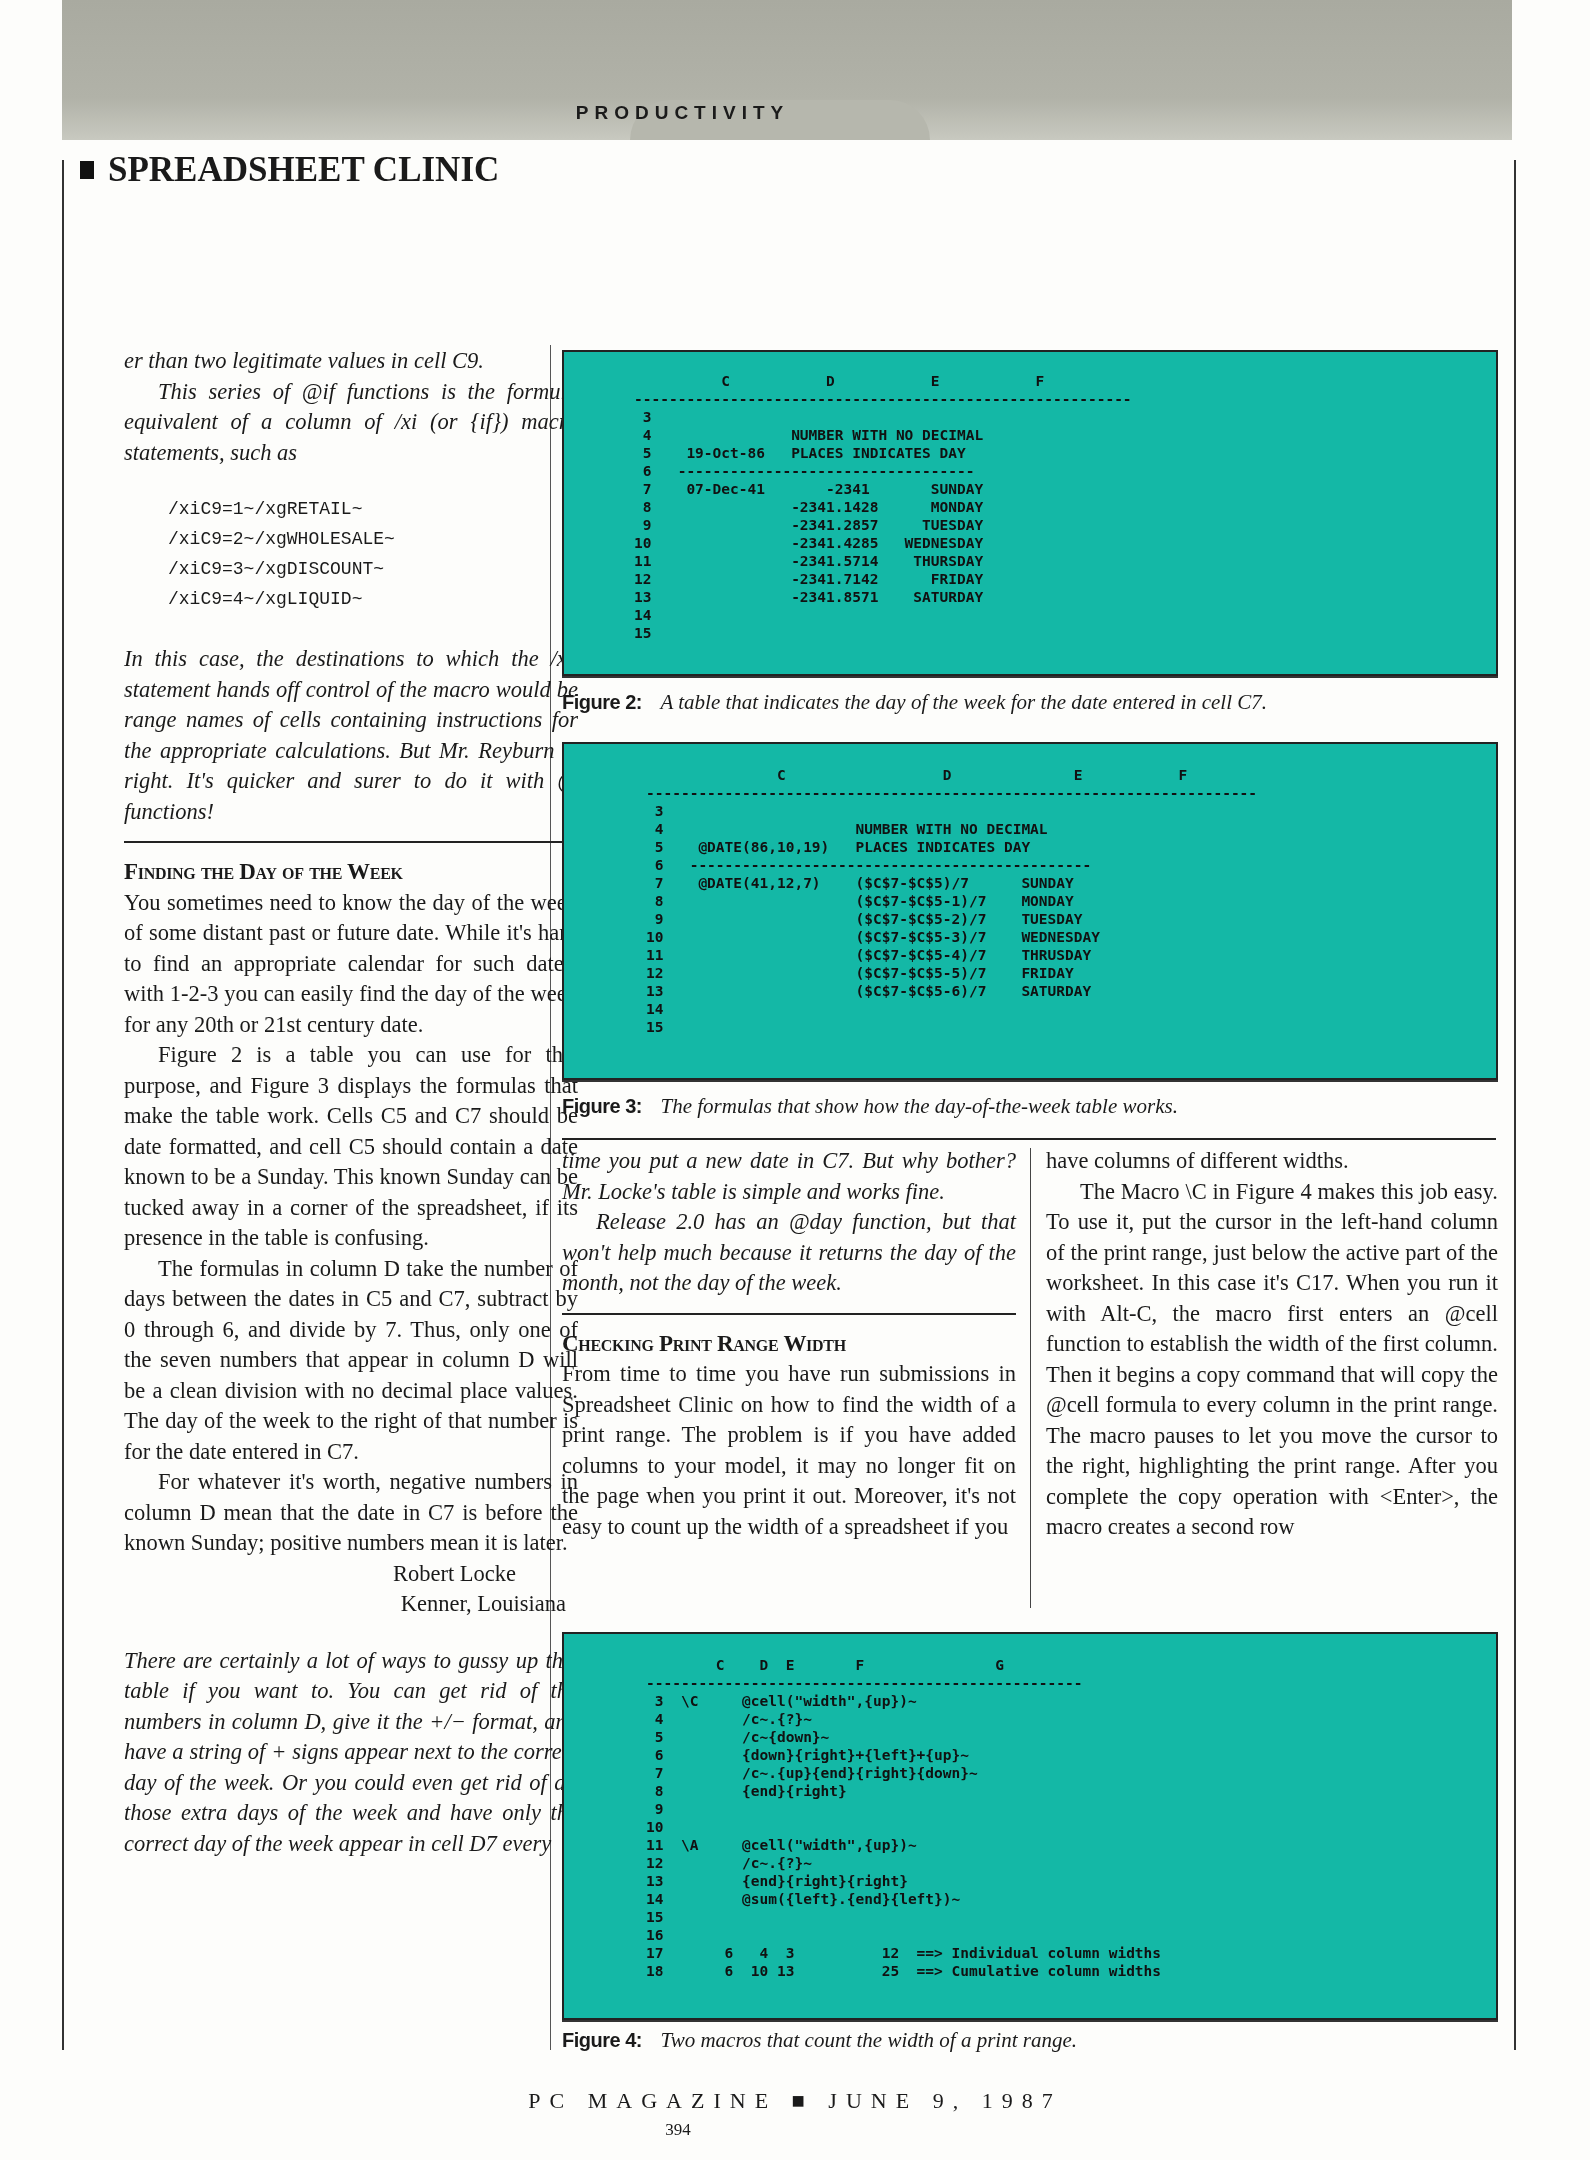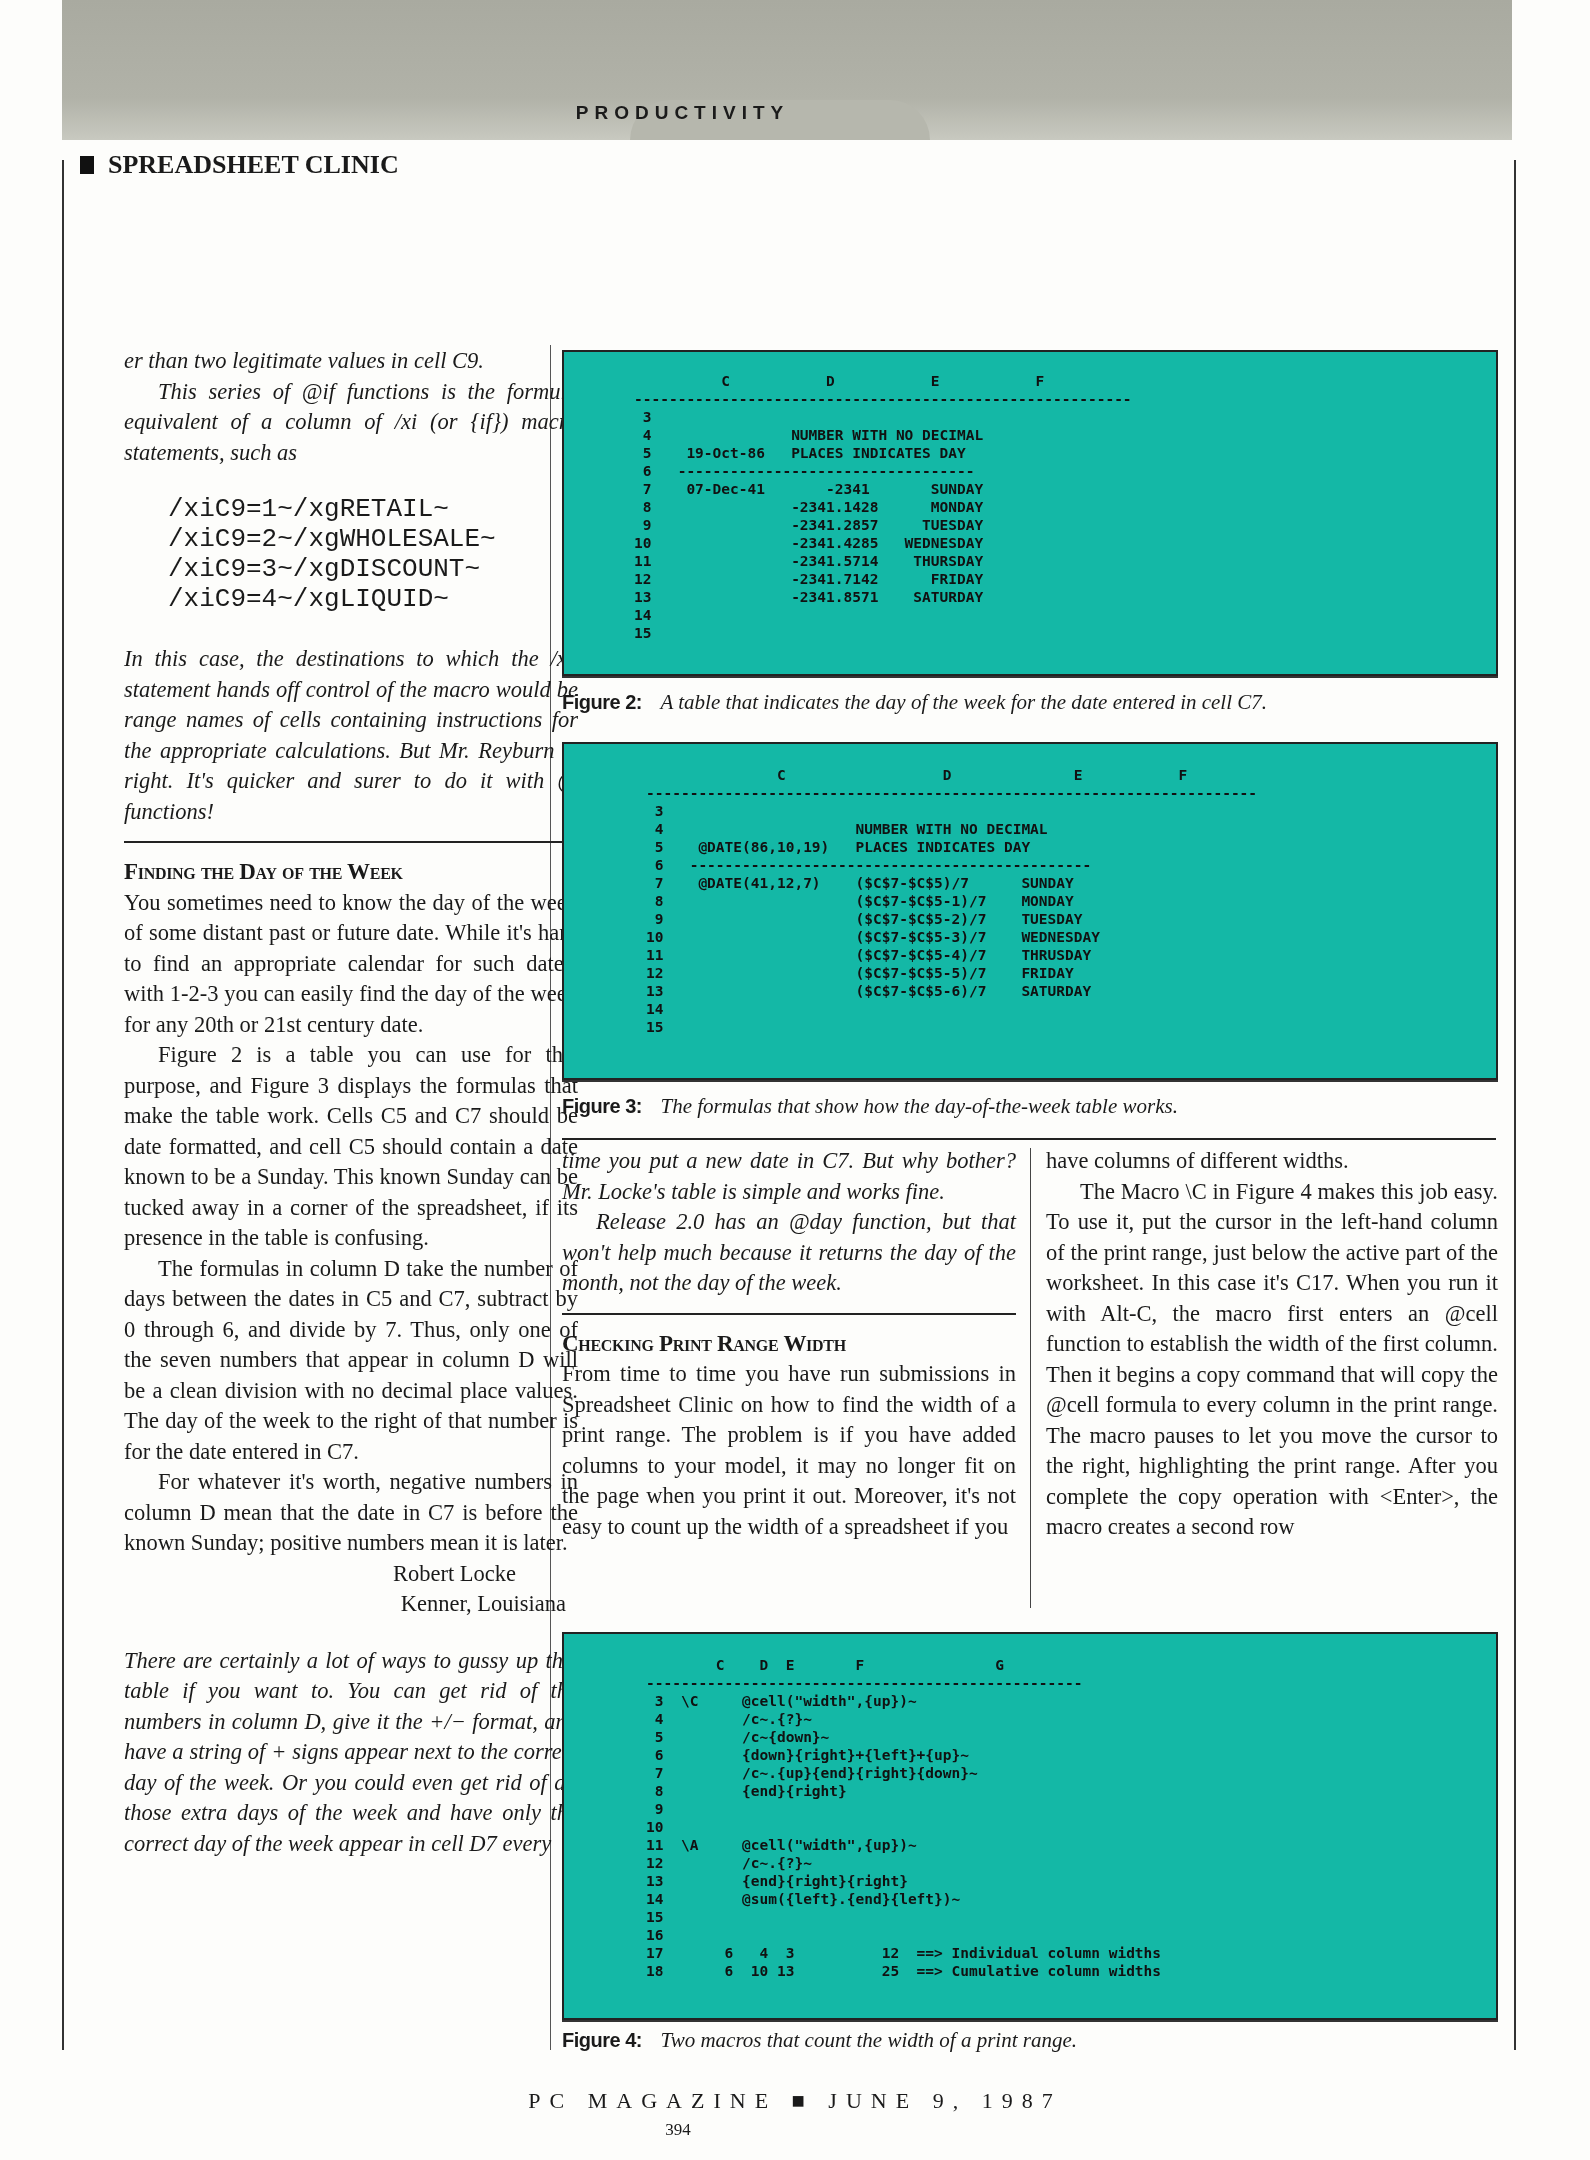--- a/index.html
+++ b/index.html
@@ -4,27 +4,27 @@
 <style>
   html, body { margin: 0; padding: 0; background: #fdfdfb; }
   body { width: 1590px; height: 2160px; position: relative; overflow: hidden; font-family: "Liberation Serif", serif; color: #1a1a1a; }
   .band { position: absolute; left: 62px; top: 0; width: 1450px; height: 140px; background: linear-gradient(#a9aaa0, #b1b2a8 70%, #c8c9c0); }
   .band-tab { position: absolute; left: 630px; top: 100px; width: 300px; height: 40px; border-radius: 40px 40px 0 0; background: #b6b7ad; }
   .section-label { position: absolute; left: 0; width: 1365px; top: 102px; text-align: center; font-family: "Liberation Sans", sans-serif; font-weight: bold; font-size: 19px; letter-spacing: 6px; color: #1b1b1b; }
   .frame-left { position: absolute; left: 62px; top: 160px; width: 2px; height: 1890px; background: #333; }
   .frame-right { position: absolute; left: 1514px; top: 160px; width: 2px; height: 1890px; background: #333; }
   .col-div { position: absolute; left: 550px; top: 345px; width: 1px; height: 1705px; background: #555; }
   .col-div2 { position: absolute; left: 1030px; top: 1148px; width: 1px; height: 460px; background: #444; }
-  .title { position: absolute; left: 80px; top: 150px; font-family: "Liberation Serif", serif; font-weight: bold; font-size: 26px; display: flex; align-items: center; gap: 14px; }
+  .title { position: absolute; left: 80px; top: 150px; font-family: "Liberation Serif", serif; font-weight: bold; font-size: 35px; display: flex; align-items: center; gap: 14px; }
   .title .sq { width: 14px; height: 18px; background: #111; display: inline-block; }
   .col { position: absolute; font-size: 22.5px; line-height: 30.5px; text-align: justify; }
   .col p { margin: 0; }
   .ital { font-style: italic; }
   .indent { text-indent: 34px; }
-  .code { font-family: "Liberation Mono", monospace; font-size: 26px; line-height: 30px; margin: 26px 0 30px 44px; white-space: pre; }
+  .code { font-family: "Liberation Mono", monospace; font-size: 18px; line-height: 30px; margin: 26px 0 30px 44px; white-space: pre; }
   .rule { height: 2px; background: #222; margin: 14px 0 14px 0; }
   .head { font-weight: bold; font-size: 23px; font-variant: small-caps; letter-spacing: -0.3px; margin-top: 10px; }
   .sig { text-align: right; padding-right: 12px; }
   .fig { position: absolute; border: 2px solid #222; background: #14b8a6; box-shadow: 0 2px 0 #333; }
   .sheet { position: absolute; font-family: "DejaVu Sans Mono", monospace; font-weight: bold; font-size: 14.5px; line-height: 18px; white-space: pre; color: #111; }
   .caption { position: absolute; font-size: 20px; font-family: "Liberation Sans", sans-serif; }
   .caption b { font-weight: bold; letter-spacing: -0.5px; }
   .caption i { font-family: "Liberation Serif", serif; font-style: italic; font-size: 21px; margin-left: 13px; }
   .footer { position: absolute; left: 0; width: 1590px; top: 2088px; text-align: center; font-family: "Liberation Serif", serif; font-size: 22px; letter-spacing: 9px; }
   .pagenum { position: absolute; left: 0; width: 1356px; top: 2120px; text-align: center; font-size: 17px; }

